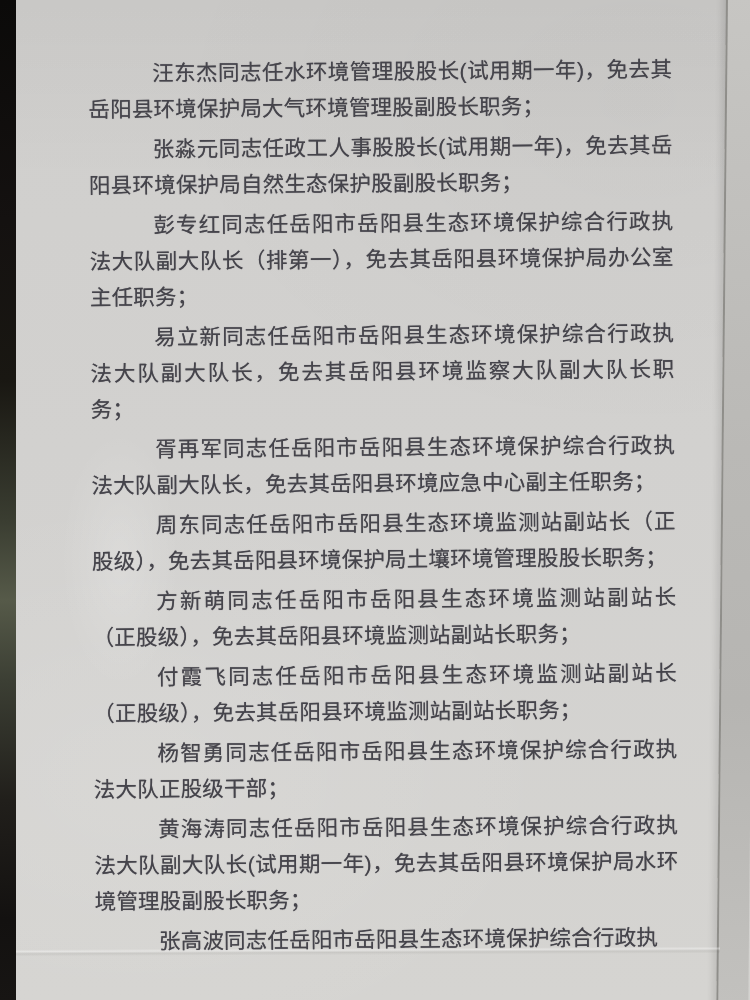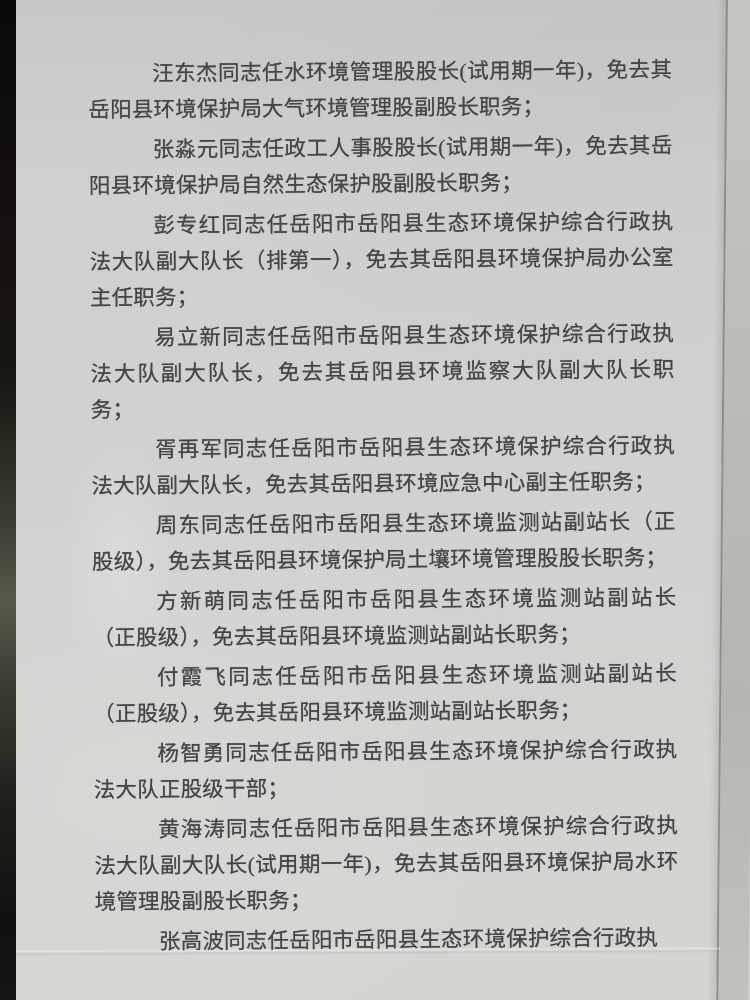--- a/index.html
+++ b/index.html
@@ -1,21 +1,21 @@
 <!DOCTYPE html>
 <html lang="zh-CN"><head>
 <meta charset="utf-8">
 <style>
   html, body { margin: 0; padding: 0; background: #222; }
   .frame {
     position: relative;
     width: 750px;
     height: 1000px;
     overflow: hidden;
-    font-family: Liberation Serif, serif;
+    font-family: Liberation Sans, sans-serif;
   }
   
   .paper {
     position: absolute;
     inset: 0;
     background:
       linear-gradient(180deg, rgba(0,0,0,0.035) 0%, rgba(0,0,0,0.0) 18%),
       radial-gradient(ellipse 620px 420px at 18% 78%, rgba(255,255,255,0.10), rgba(255,255,255,0) 70%),
       radial-gradient(ellipse 700px 500px at 85% 10%, rgba(0,0,0,0.025), rgba(0,0,0,0) 70%),
       linear-gradient(180deg, #d0cfcd 0%, #d2d1cf 45%, #d5d4d1 100%);

